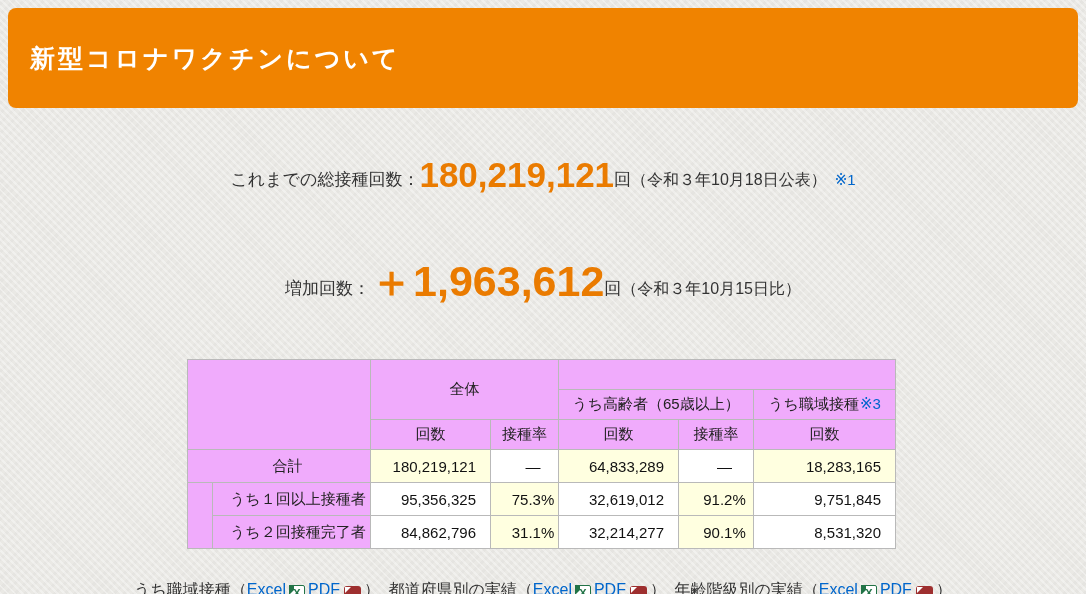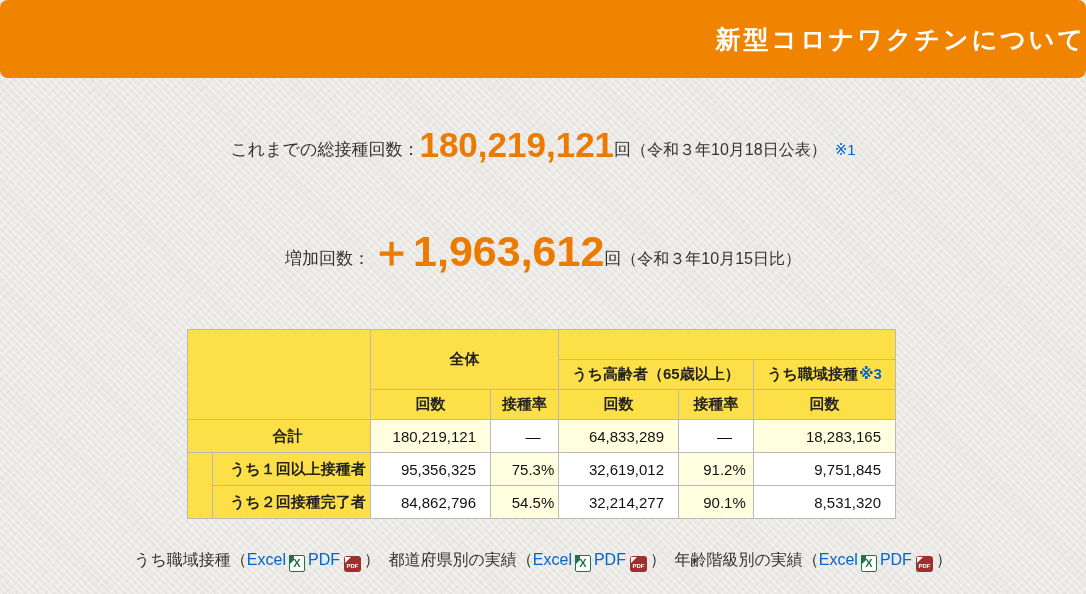--- a/index.html
+++ b/index.html
@@ -6,43 +6,43 @@
   body{
     width:1086px;height:594px;overflow:hidden;
     font-family:"Liberation Sans","DejaVu Sans",sans-serif;
     color:#333;
     background-color:#eae9e5;
     background-image:
       repeating-linear-gradient(45deg, rgba(255,255,255,.35) 0 2px, rgba(255,255,255,0) 2px 5px),
       repeating-linear-gradient(-45deg, rgba(0,0,0,.02) 0 3px, rgba(0,0,0,0) 3px 7px);
   }
   .banner{
-    height:78px;border-radius:8px;
+    margin:8px;height:100px;border-radius:8px;
     background:#f08300;
-    display:flex;align-items:center;justify-content:flex-end;
+    display:flex;align-items:center;
   }
   .banner h1{
     margin:0 0 0 22px;color:#fff;font-size:25px;font-weight:bold;letter-spacing:3px;
   }
   .center-line{text-align:center;}
   .line-total{margin-top:36px;line-height:62px;}
   .line-increase{margin-top:48px;line-height:44px;}
   .lead-label{font-size:17px;color:#333;}
   .big-number{font-size:35px;font-weight:bold;color:#ea7b00;vertical-align:-2px;}
   .big-number2{font-size:43px;font-weight:bold;color:#ea7b00;vertical-align:-2px;}
   .unit{font-size:17px;color:#333;}
   .note{font-size:16px;color:#333;}
   a.ref{color:#06c;text-decoration:none;font-size:15px;margin-left:8px;cursor:pointer;}
   a.link{color:#06c;text-decoration:none;cursor:pointer;}
 
   .table-wrap{margin:48px 0 0 187px;width:708px;}
   .caption{font-size:16px;color:#333;margin-bottom:7px;}
   table{border-collapse:collapse;table-layout:fixed;width:708px;font-size:15px;}
   th,td{border:1px solid #b9b9b9;padding:0;height:29px;}
-  th{background:#fde047;font-weight:bold;color:#222;}
+  th{background:#f0abfc;font-weight:normal;color:#222;}
   td{background:#fff;color:#111;}
   tr.data-row th, tr.data-row td{height:32px;padding-left:17px;}
   td.num{text-align:right;padding-right:14px;}
   td.mid{text-align:center;}
   td.yellow{background:#ffffe0;}
   th.rowlabel-center{text-align:center;font-size:15px;}
   th.rowlabel-left{text-align:left;padding-left:2px;font-size:15px;}
   th.h-small{font-size:15px;}
   .r1{height:29px;}
   .r2{height:29px;}
@@ -129,21 +129,21 @@
       <th class="rowlabel-left">うち１回以上接種者</th>
       <td class="num">95,356,325</td>
       <td class="mid yellow">75.3%</td>
       <td class="num">32,619,012</td>
       <td class="mid yellow">91.2%</td>
       <td class="num">9,751,845</td>
     </tr>
     <tr class="data-row">
       <th class="rowlabel-left">うち２回接種完了者</th>
       <td class="num">84,862,796</td>
-      <td class="mid yellow">54.5%</td>
+      <td class="mid yellow">31.1%</td>
       <td class="num">32,214,277</td>
       <td class="mid yellow">90.1%</td>
       <td class="num">8,531,320</td>
     </tr>
   </tbody>
     </table>
 </div>
 
 <div class="footer">
   <span class="grp">

